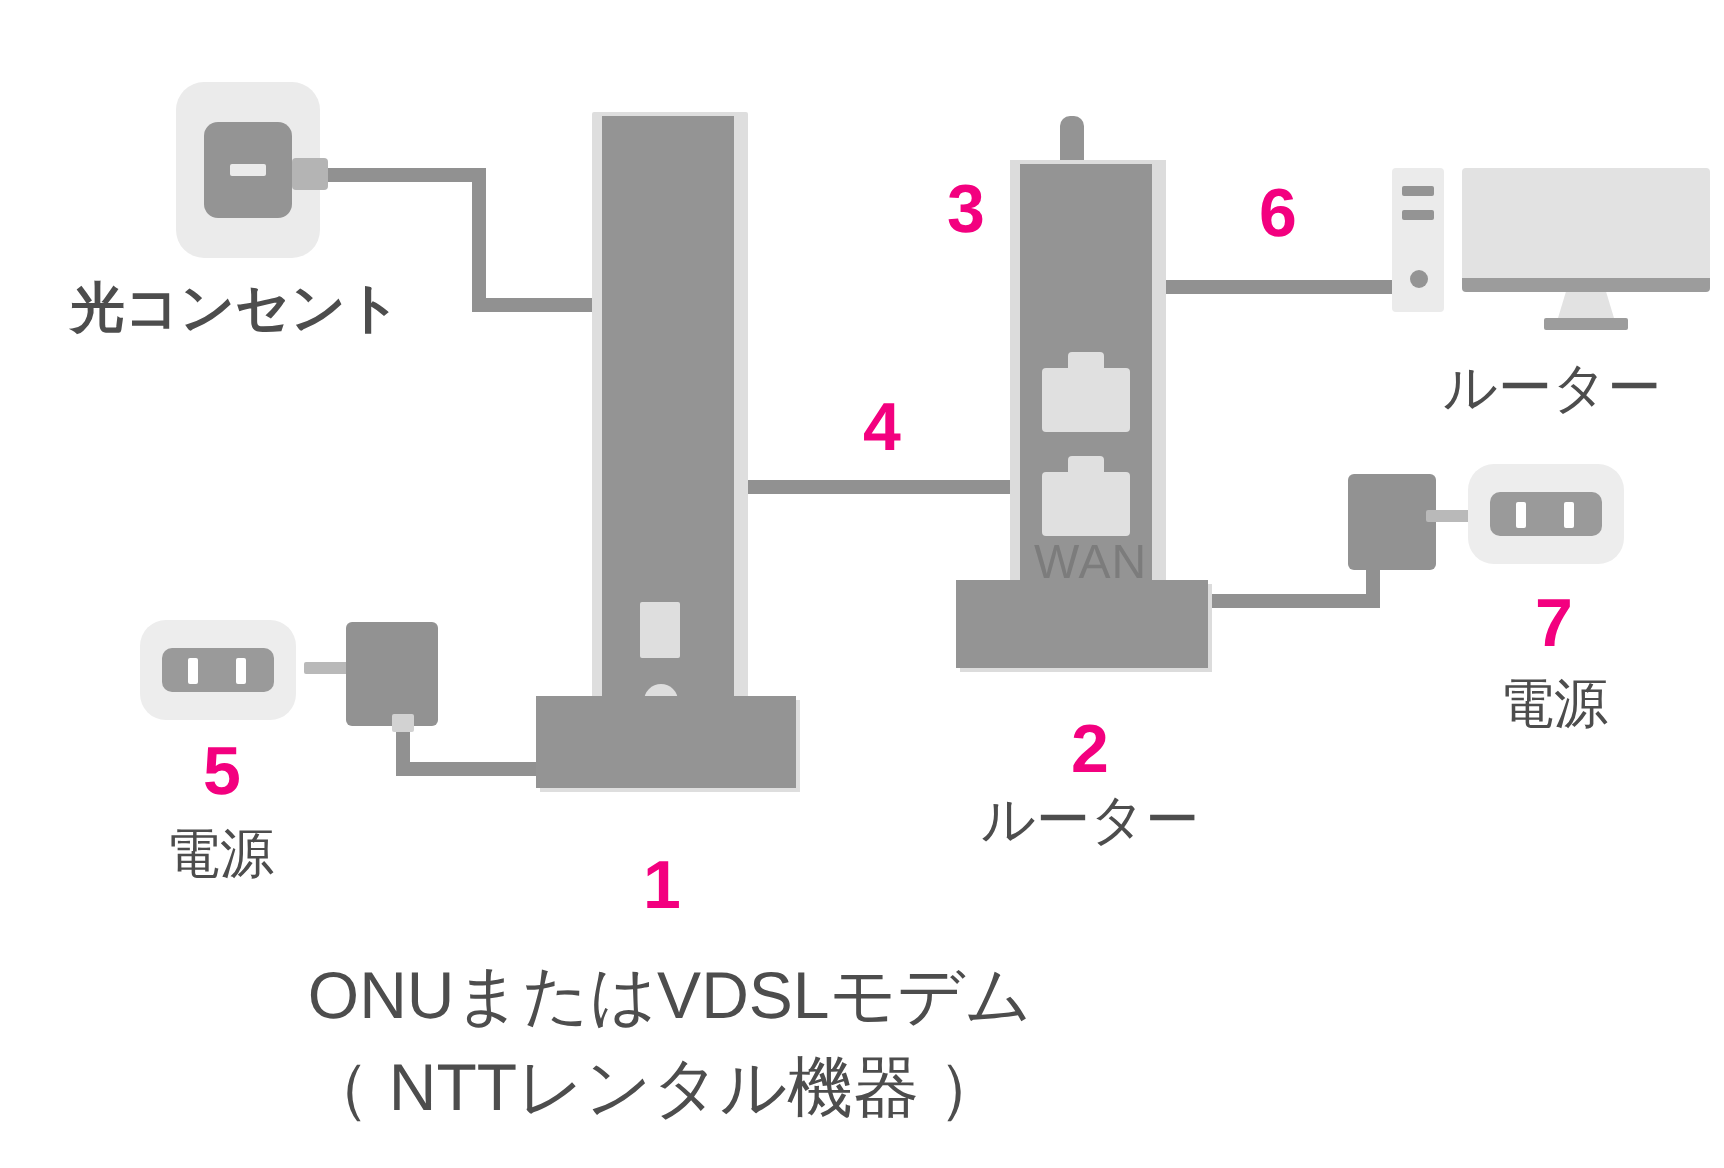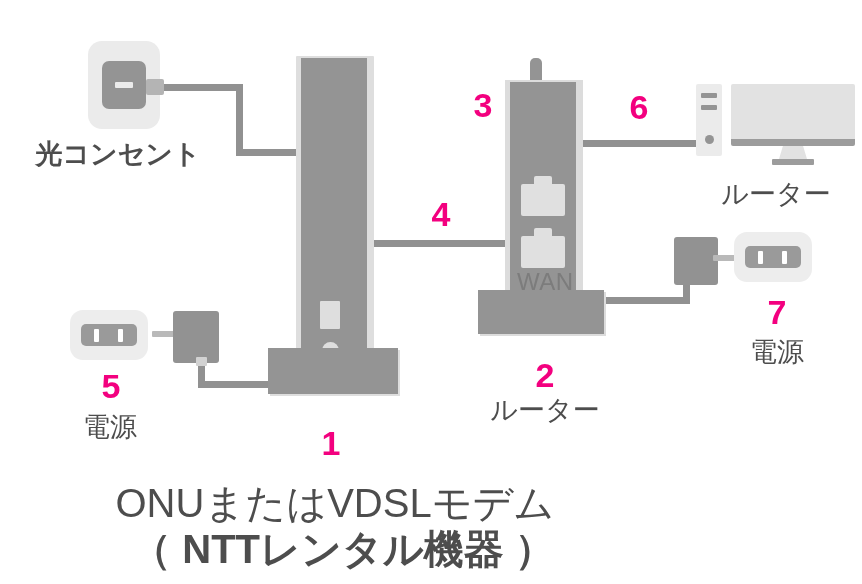--- a/index.html
+++ b/index.html
@@ -206,21 +206,21 @@
     position: absolute;
     color: #4d4d4d;
     font-size: 27px;
     line-height: 1.18;
     font-family: "Liberation Sans", sans-serif;
     white-space: nowrap;
   }
   .caption {
     position: absolute;
     color: #4d4d4d;
-    font-size: 40px;
+    font-size: 33px;
     line-height: 1.35;
     text-align: right;
     font-family: "Liberation Sans", sans-serif;
     white-space: nowrap;
   }
   .center-x { transform: translateX(-50%); }
 </style>
 </head>
 <body>
 
@@ -333,15 +333,15 @@
   <div class="num center-x" style="left:777px; top:295px;">7</div>
 
   <div class="label center-x" style="left:110px; top:412px;">電源</div>
 
   <div class="label center-x" style="left:777px; top:337px;">電源</div>
 
   <div class="label center-x" style="left:545px; top:395px;">ルーター</div>
 
   <div class="caption center-x" style="left:335px; top:476px;">ONUまたはVDSLモデム</div>
 
-  <div class="caption center-x" style="left:343px; top:522px;font-weight:bold;">（ NTTレンタル機器 ）</div>
+  <div class="caption center-x" style="left:327px; top:522px;">（ NTTレンタル機器 ）</div>
 
 </div>
 
 </body></html>

